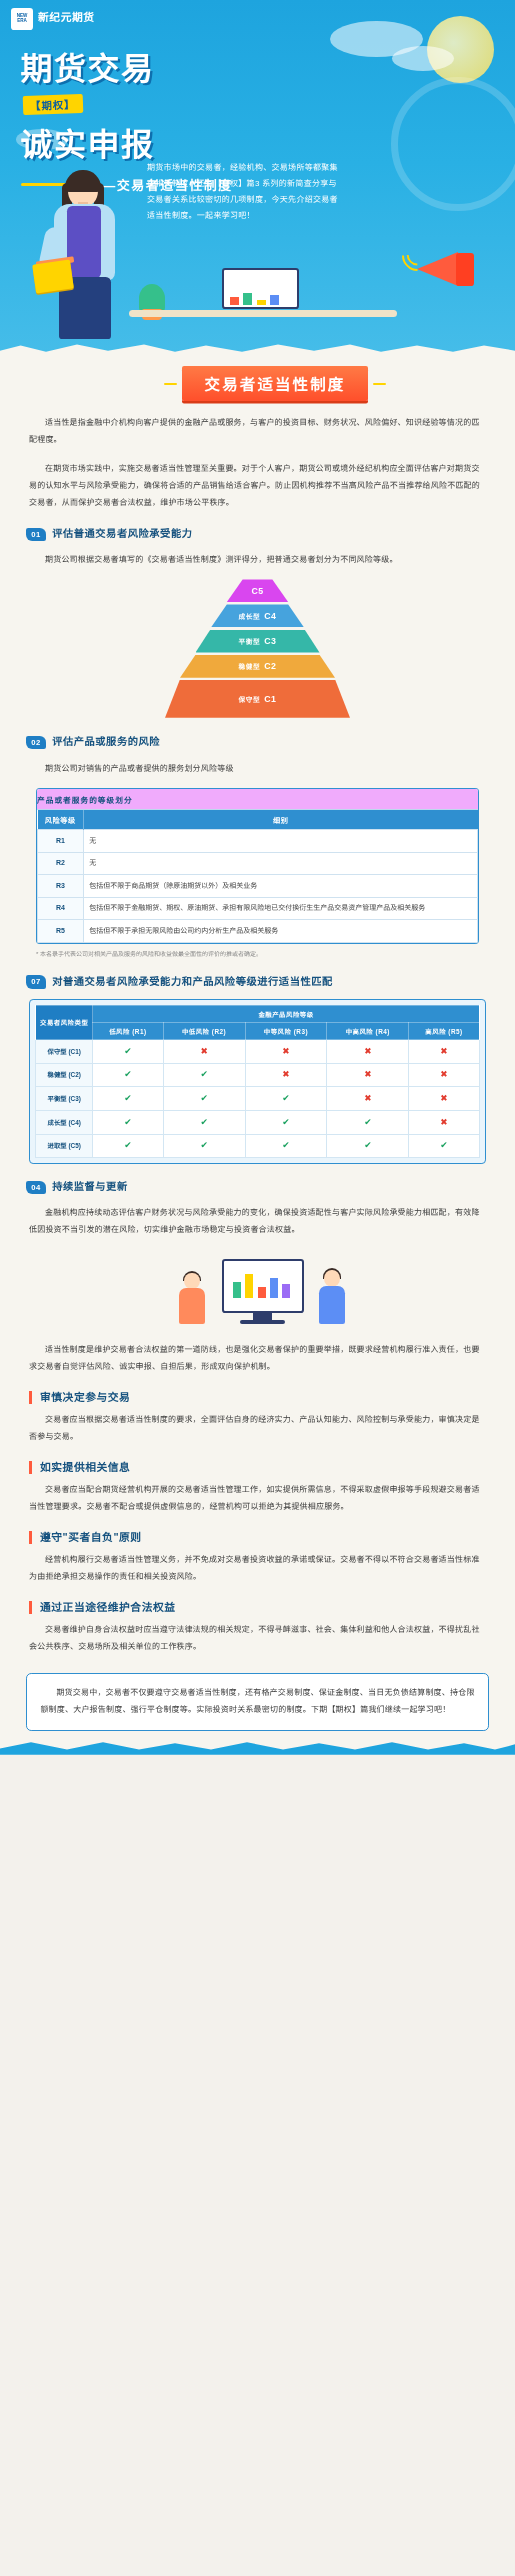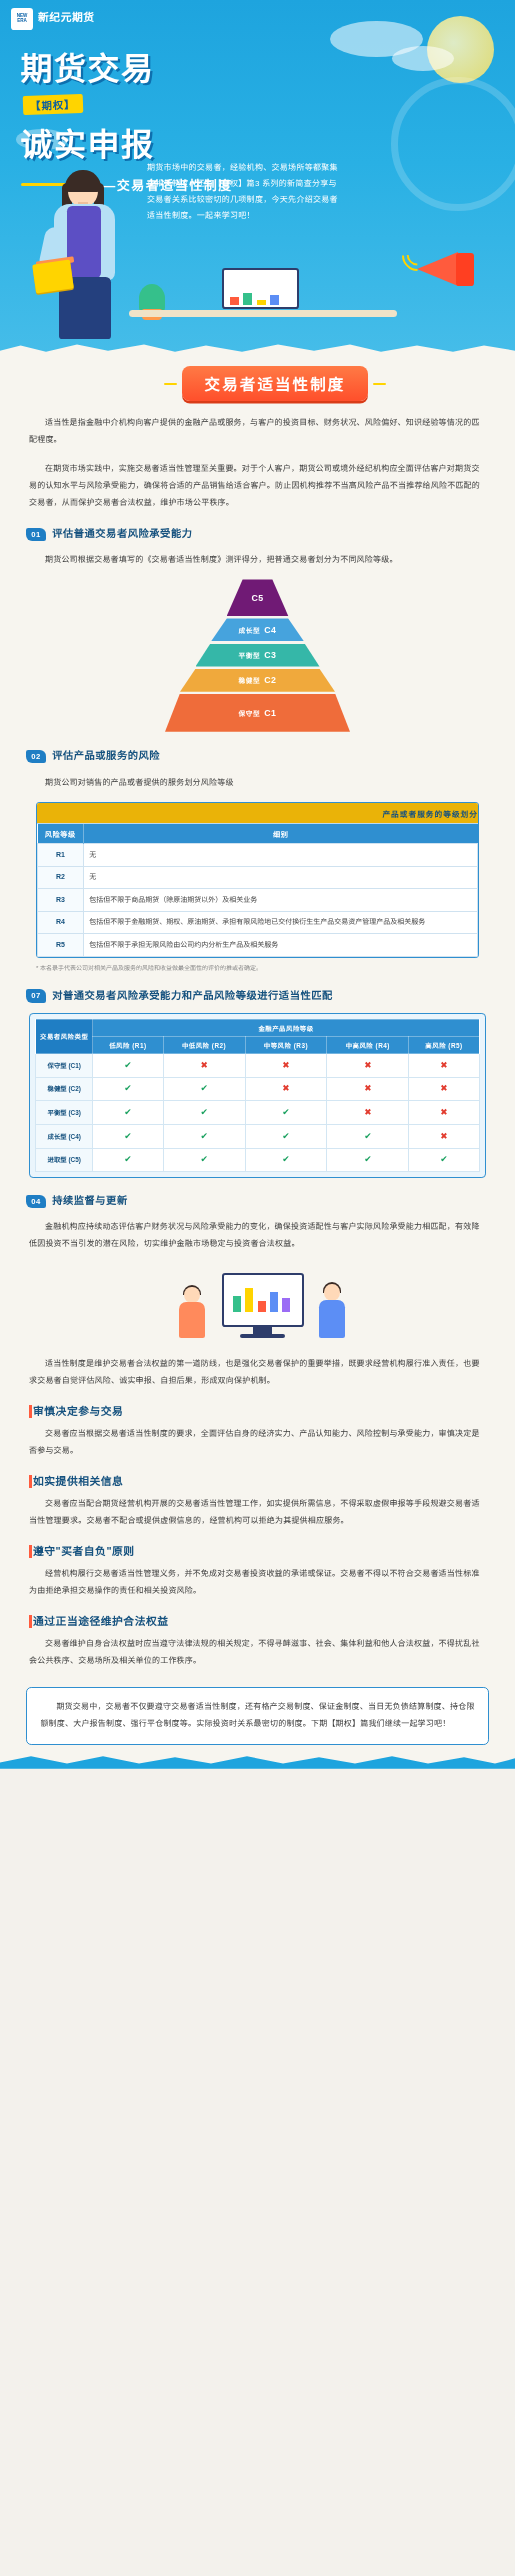--- a/index.html
+++ b/index.html
@@ -129,21 +129,21 @@
 
   
   .body-wrap { background: #f7f5ef; padding: 0 0 0 0; position: relative;}
 
   .section-banner {
     width: 100%; display: flex; justify-content: center; margin: 5.2px 0 13.4px;
   }
   .banner-inner {
     background: linear-gradient(180deg,#ff7a45,#ff4f2b);
     color: #fff; font-size: 15.5px; font-weight: bold; letter-spacing: 2.1px;
-    padding: 6.2px 23px; border-radius: 8px;
+    padding: 6.2px 23px; border-radius: 2px;
     box-shadow: 0 2.6px 0 #d93c18;
     position: relative;
     margin-left: 35px;
   }
   .banner-inner:before, .banner-inner:after{
     content:""; position:absolute; top:50%; width:13.4px;height:2.1px;background:#ffd400; border-radius:1px;
   }
   .banner-inner:before{ left:-17.5px;}
   .banner-inner:after{ right:-17.5px;}
 
@@ -167,39 +167,39 @@
   }
 
   
   .pyramid-wrap { display:flex; flex-direction:column; align-items:center; margin: 8.2px 0 13.4px; }
   .pyr-row { display:flex; align-items:center; justify-content:center; margin-bottom:2.1px; position:relative;}
   .pyr {
     color:#fff; font-weight:bold; text-align:center;
     display:flex; align-items:center; justify-content:center;
     font-size:8.8px; letter-spacing:0.5px;
   }
-  .pyr1 { width:62px; height:37px; background:#701a75; clip-path: polygon(26% 0,74% 0,100% 100%,0 100%); }
+  .pyr1 { width:62px; height:23px; background:#d946ef; clip-path: polygon(26% 0,74% 0,100% 100%,0 100%); }
   .pyr2 { width:93px; height:23px; background:#46a3dd; clip-path: polygon(17% 0,83% 0,100% 100%,0 100%); }
   .pyr3 { width:124px; height:23px; background:#35b7a8; clip-path: polygon(12% 0,88% 0,100% 100%,0 100%); }
   .pyr4 { width:155px; height:23px; background:#f0a93c; clip-path: polygon(10% 0,90% 0,100% 100%,0 100%); }
   .pyr5 { width:185px; height:38px; background:#ef6c3a; clip-path: polygon(8% 0,92% 0,100% 100%,0 100%); }
   .pyr-name { font-size:6.7px; font-weight:bold; color:#ffffff; margin-right:4.1px;}
   .pyr-code { font-size:8.8px; font-weight:bold; color:#ffffff;}
 
   
   .tbl-wrap { margin: 5.2px 36px 5.2px; border: 1px solid #2f8fd0; border-radius: 3.1px; overflow: hidden; background:#fff;}
   table { width: 100%; border-collapse: collapse; font-size: 7px; }
   th {
     background: #2f8fd0; color: #fff; font-weight: bold; padding: 4.6px 3.1px;
     font-size: 7.2px; letter-spacing: 0.5px; border-right: 0.5px solid #ffffff55;
   }
   th:last-child { border-right: none; }
   .tbl-title {
-    background:#eab308; color:#16527f; font-weight:bold; font-size:7.7px;
-    text-align:right; padding:4.6px 0; letter-spacing:1px; border-bottom:0.5px solid #bcd9ee;
+    background:#f0abfc; color:#16527f; font-weight:bold; font-size:7.7px;
+    text-align:left; padding:4.6px 0; letter-spacing:1px; border-bottom:0.5px solid #bcd9ee;
   }
   td {
     border: 0.5px solid #cfe2f0; padding: 4.6px 5.2px; vertical-align: middle;
     line-height: 1.75; color: #444;
   }
   td.code { text-align:center; width: 46px; font-weight:bold; color:#16527f; background:#f6fbfe;}
   .tbl-note { font-size: 6px; color:#888; margin: 3.1px 36px 12.4px; line-height:1.7;}
 
   
   .matrix-wrap { margin: 5.2px 29px 12.4px; border:1px solid #2f8fd0; border-radius:4.1px; background:#eaf5fc; padding:5.2px;}
@@ -228,21 +228,21 @@
       linear-gradient(to top,#ffd400 0 80%,transparent 80%) 12.4px 0/8.2px 30px no-repeat,
       linear-gradient(to top,#ff5b3d 0 38%,transparent 38%) 25px 0/8.2px 30px no-repeat,
       linear-gradient(to top,#5c8ef5 0 68%,transparent 68%) 37px 0/8.2px 30px no-repeat,
       linear-gradient(to top,#9b6cf5 0 48%,transparent 48%) 49px 0/8.2px 30px no-repeat;
   }
 
   
   .subhead {
     margin: 15.5px 29px 7.2px;
     font-size: 10.8px; font-weight: bold; color: #16527f; letter-spacing: 0.5px;
-    padding-left: 1px; border-left: 3.6px solid #ff5b3d;
+    padding-left: 8px; border-left: 3.6px solid #ff5b3d;
     line-height: 1.2;
   }
 
   
   .highlight-box {
     margin: 17.5px 26px 10.3px; border: 1.5px solid #2f8fd0; border-radius: 5.2px;
     background: #ffffff; padding: 11.3px 13.4px;
   }
   .highlight-box p {
     font-size: 8px; line-height: 2.1; color: #3b3b3b; text-indent: 2em; letter-spacing:0.2px;

